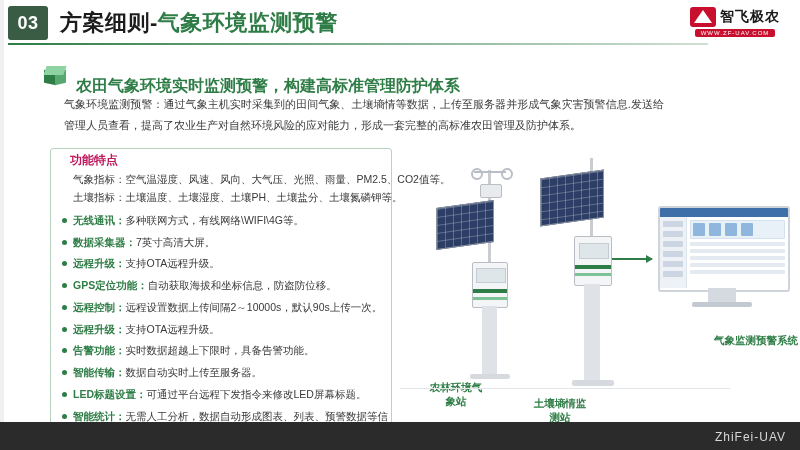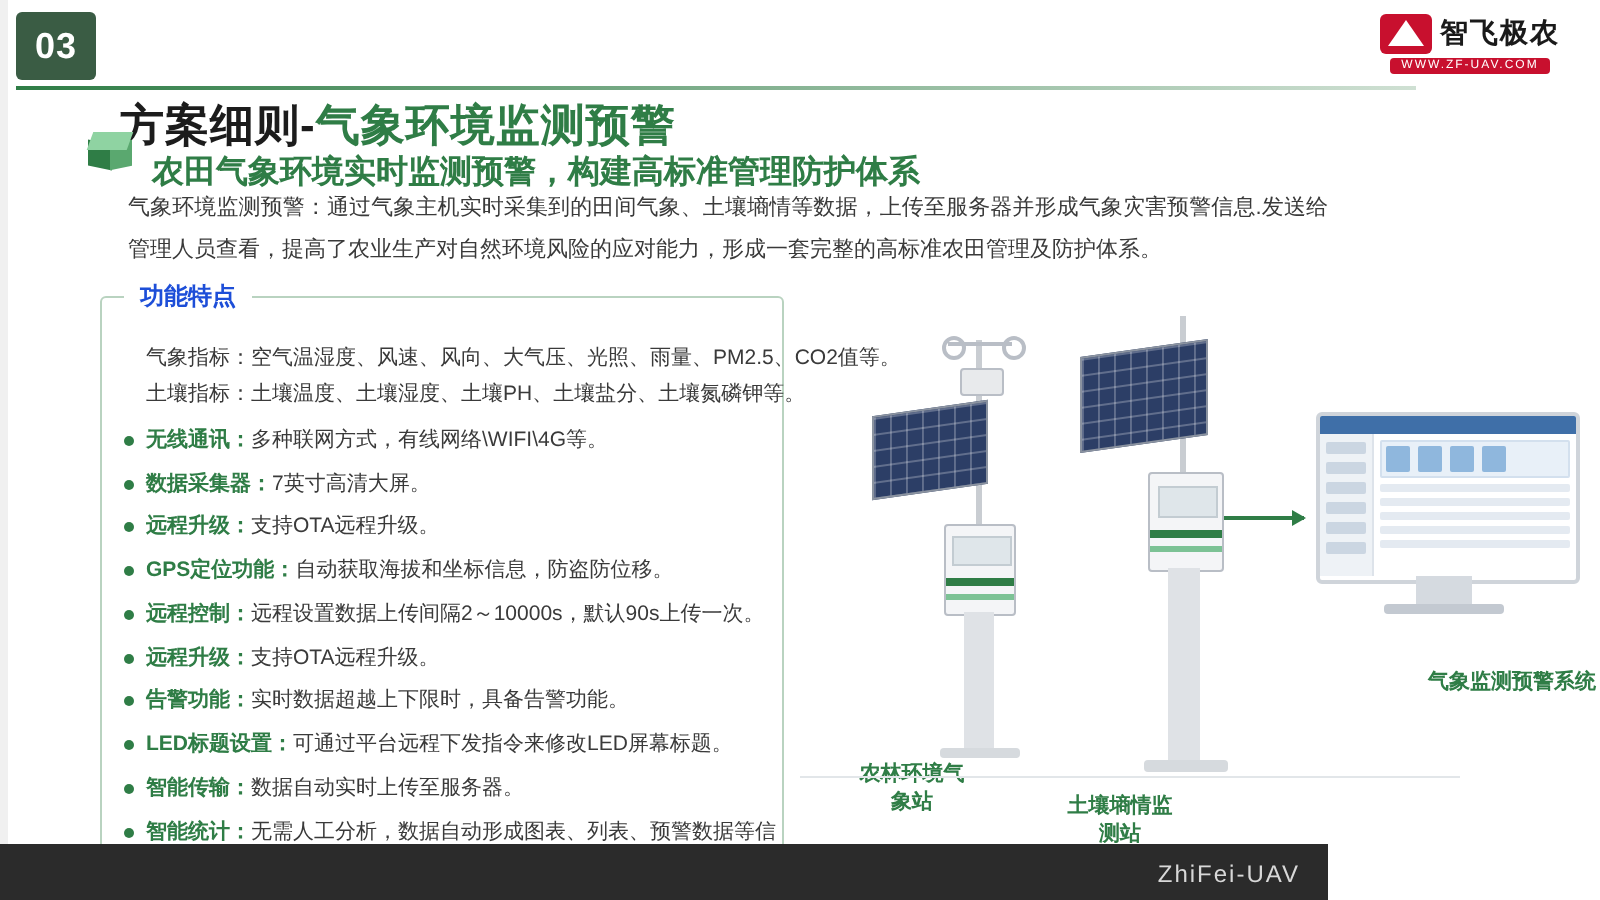--- a/index.html
+++ b/index.html
@@ -21,21 +21,21 @@
   .num-box{
     position:absolute;left:8px;top:6px;width:40px;height:34px;
     background:#3a5c44;color:#fff;border-radius:3px;
     font-size:18px;font-weight:bold;
     display:flex;align-items:center;justify-content:center;
     letter-spacing:0.5px;
   }
   .header-title{
     position:absolute;left:60px;top:8px;
     font-size:22px;font-weight:bold;color:#1c1c1c;
-    letter-spacing:0.5px;white-space:nowrap;margin-top:40px;
+    letter-spacing:0.5px;white-space:nowrap;
   }
   .header-title .accent{color:#2f7d46;}
   .header-rule{
     position:absolute;left:8px;top:43px;width:700px;height:2px;
     background:linear-gradient(to right,#2f7d46,#cfe0d3);
   }
   
   .logo{
     position:absolute;right:10px;top:4px;width:110px;height:36px;
     display:flex;flex-direction:column;align-items:center;justify-content:center;
@@ -72,23 +72,23 @@
   .intro{
     position:absolute;left:64px;top:94px;width:600px;
     font-size:11px;color:#3a3a3a;line-height:1.9;text-align:justify;
   }
   
   .feature-box{
     position:absolute;left:50px;top:148px;width:340px;height:280px;
     border:1px solid #b9d3c0;border-radius:3px;
   }
   .feature-label{
-    position:absolute;left:62px;top:140px;
+    position:absolute;left:62px;top:152px;
     background:#ffffff;padding:0 8px;
-    font-size:12px;font-weight:bold;color:#1d4ed8;
+    font-size:12px;font-weight:bold;color:#be185d;
   }
   .feature-list{
     position:absolute;left:62px;top:168px;width:330px;
   }
   .f-item{
     display:flex;align-items:flex-start;margin-bottom:6px;
     font-size:10.5px;color:#333;line-height:1.5;
   }
   .dot{
     width:5px;height:5px;border-radius:50%;background:#2f7d46;
@@ -158,21 +158,21 @@
   }
   .mon-cap{
     position:absolute;left:252px;top:184px;width:146px;text-align:right;
     font-size:10.5px;font-weight:bold;color:#2f7d46;
   }
   .ground{
     position:absolute;left:0;top:238px;width:330px;height:1px;background:#e2e6e9;
   }
   
   .footer-bar{
-    position:absolute;left:0;bottom:0;width:664px;height:28px;background:#2b2b2b;text-align:center;
+    position:absolute;left:0;bottom:0;width:800px;height:28px;background:#2b2b2b;text-align:center;
   }
   .footer-text{
     position:absolute;right:14px;bottom:6px;color:#d8d8d8;font-size:12px;letter-spacing:1px;
   }
   .side-l{position:absolute;left:0;top:0;width:4px;height:450px;background:#f0f0f0;}
 </style>
 </head>
 <body>
 
 <div class="page">
@@ -245,26 +245,26 @@
       <span><span class="f-name">远程升级：</span><span class="f-text">支持OTA远程升级。</span></span>
     </div>
 
     <div class="f-item">
       <span class="dot"></span>
       <span><span class="f-name">告警功能：</span><span class="f-text">实时数据超越上下限时，具备告警功能。</span></span>
     </div>
 
     <div class="f-item">
       <span class="dot"></span>
+      <span><span class="f-name">智能传输：</span><span class="f-text">数据自动实时上传至服务器。</span></span>
+    </div>
+
+    <div class="f-item">
+      <span class="dot"></span>
       <span><span class="f-name">LED标题设置：</span><span class="f-text">可通过平台远程下发指令来修改LED屏幕标题。</span></span>
-    </div>
-
-    <div class="f-item">
-      <span class="dot"></span>
-      <span><span class="f-name">智能传输：</span><span class="f-text">数据自动实时上传至服务器。</span></span>
     </div>
 
     <div class="f-item">
       <span class="dot"></span>
       <span><span class="f-name">智能统计：</span><span class="f-text">无需人工分析，数据自动形成图表、列表、预警数据等信息。</span></span>
     </div>
   </div>
 
   <div class="illus">
 

